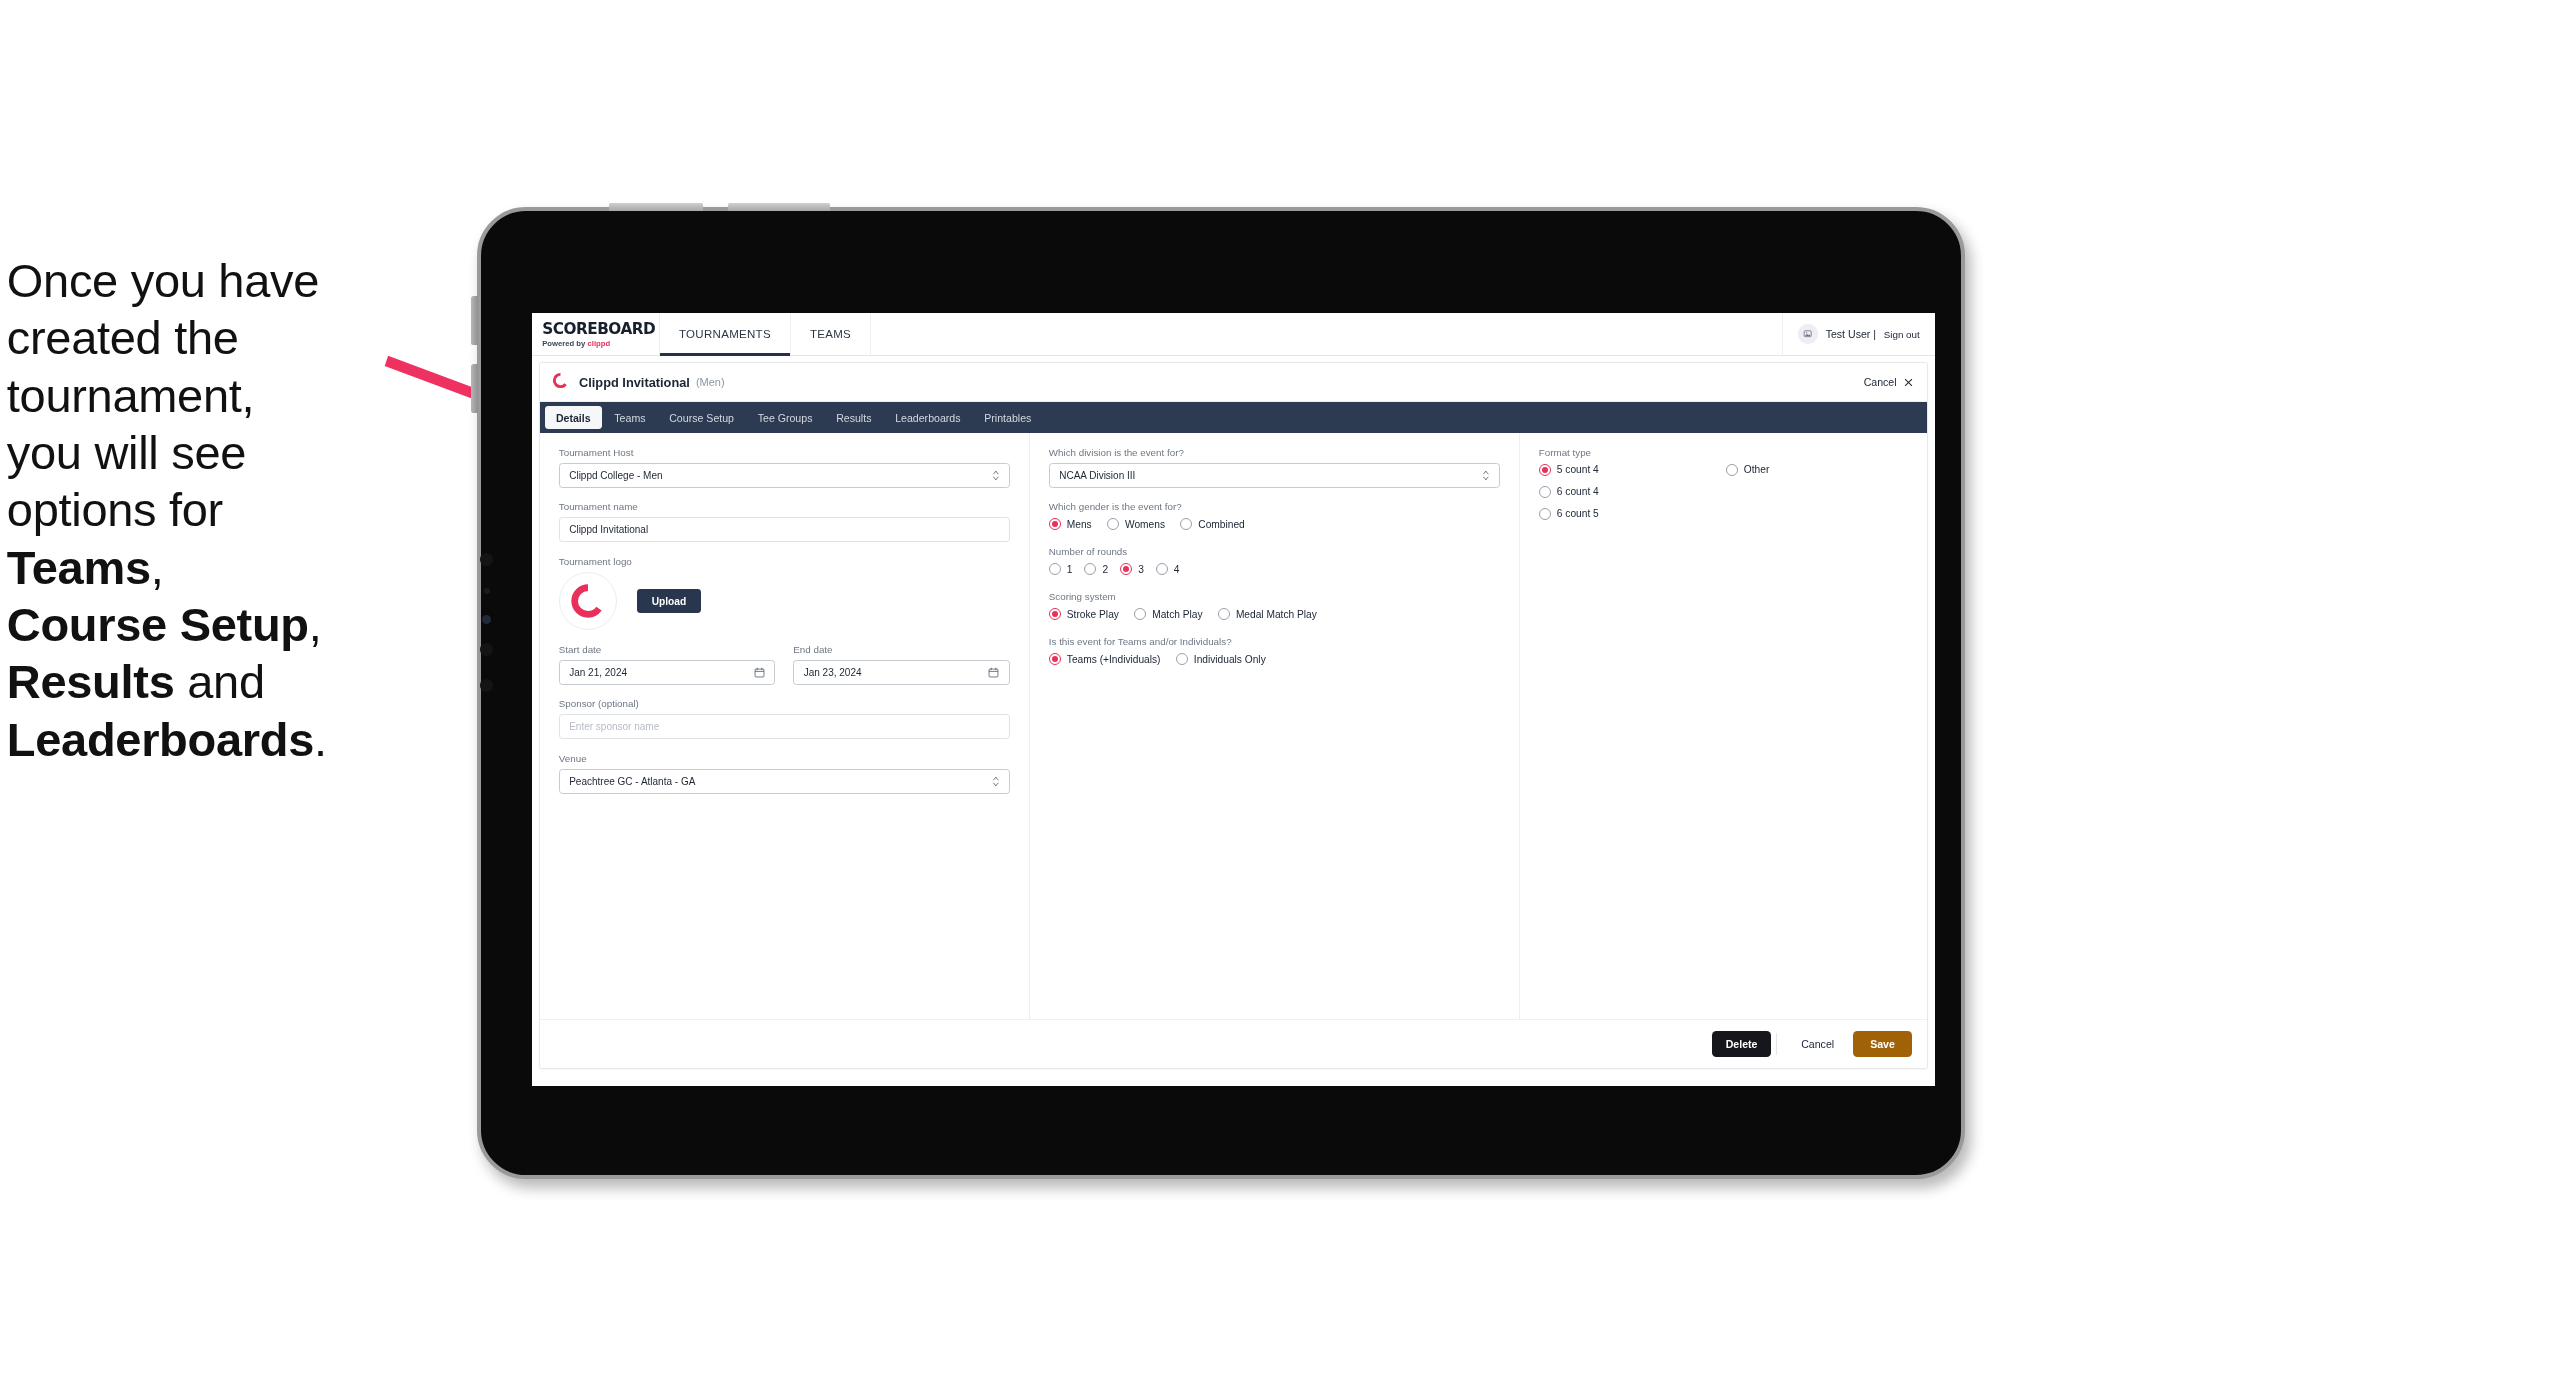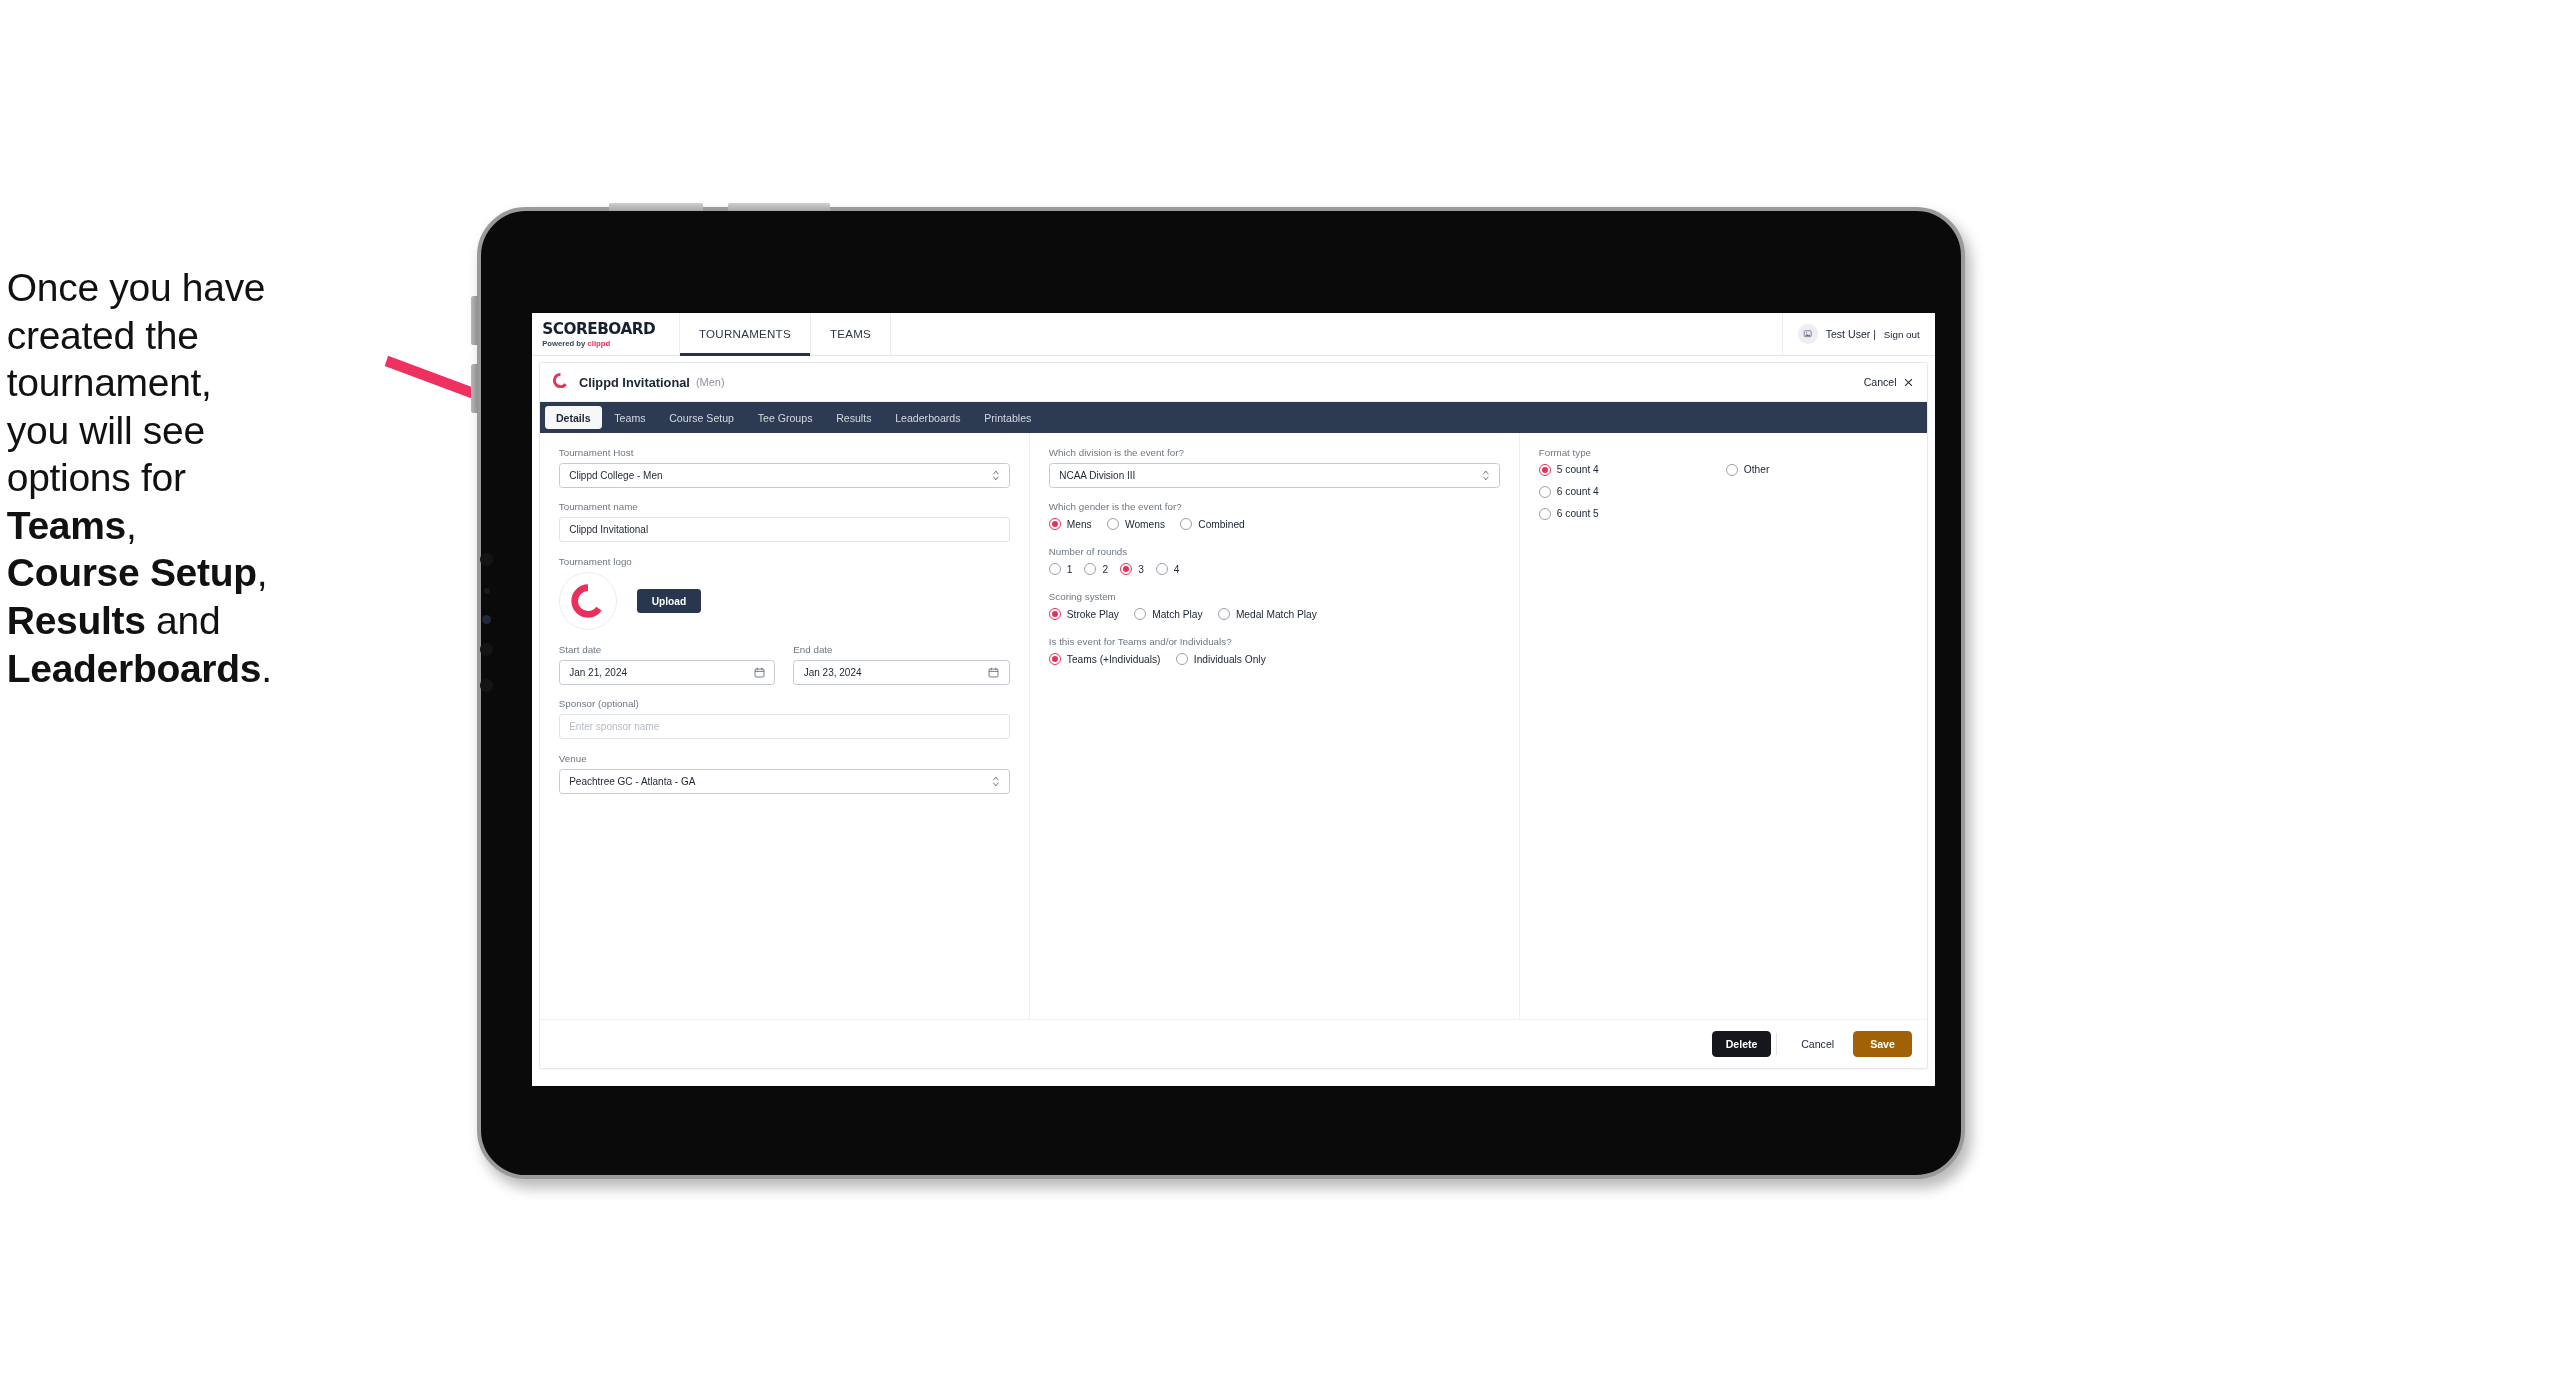--- a/index.html
+++ b/index.html
@@ -6,22 +6,22 @@
   html, body {
     width: 2576px; height: 1386px;
     background: #ffffff;
     font-family: "Liberation Sans", sans-serif;
     overflow: hidden;
   }
   #stage { position: relative; width: 2576px; height: 1386px; background:#fff; }
 
   
   #caption {
-    position: absolute; left: 6.8px; top: 264px; width: 426px;
-    font-size: 39px; line-height: 1.22; color: #111111;
+    position: absolute; left: 6.8px; top: 252px; width: 426px;
+    font-size: 47px; line-height: 1.22; color: #111111;
     letter-spacing: -0.3px;
   }
   #caption .b { font-weight: 700; }
 
   
   #arrow { position: absolute; left: 366px; top: 332px; width: 323px; height: 170px; }
 
   
   #tablet {
     position: absolute; left: 477px; top: 207px;
@@ -55,21 +55,21 @@
     background: #ffffff;
     overflow: hidden;
   }
 
   
   #topnav {
     height: 43px; background:#fff; display:flex; align-items:stretch;
     border-bottom: 0.9px solid #e3e5e8;
   }
   #brand {
-    width: 148px; display:flex; flex-direction:column; justify-content:center;
+    width: 128px; display:flex; flex-direction:column; justify-content:center;
     padding-left: 10.2px; border-right:0.9px solid #eceef0;
   }
   #brand .bt {
     font-family:"DejaVu Sans", sans-serif;
     font-weight:700; font-size:15.3px; letter-spacing:-0.5px; color:#17212e;
     transform: scaleX(1.0);
   }
   #brand .bs { font-size:7.7px; color:#3c4757; margin-top:0.9px; font-weight:600; }
   #brand .bs .pink { color:#e8305a; font-weight:700;margin-top:24px; }
   .topnav-item {

